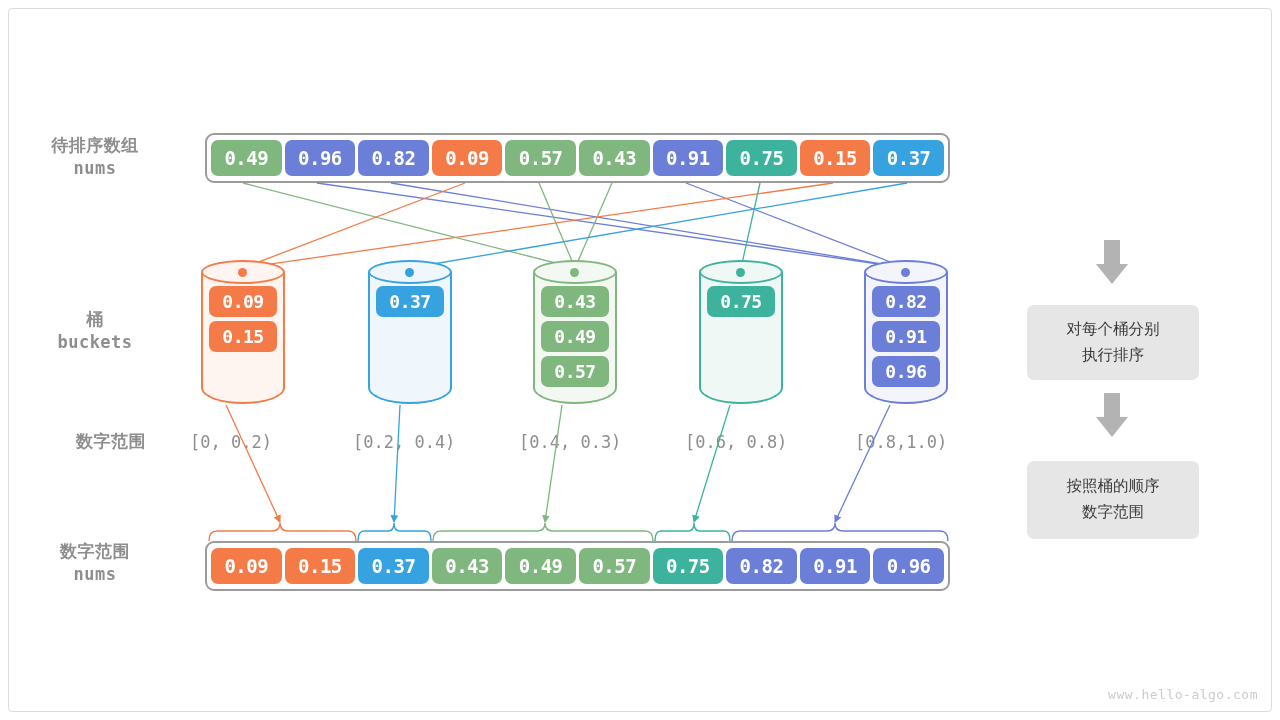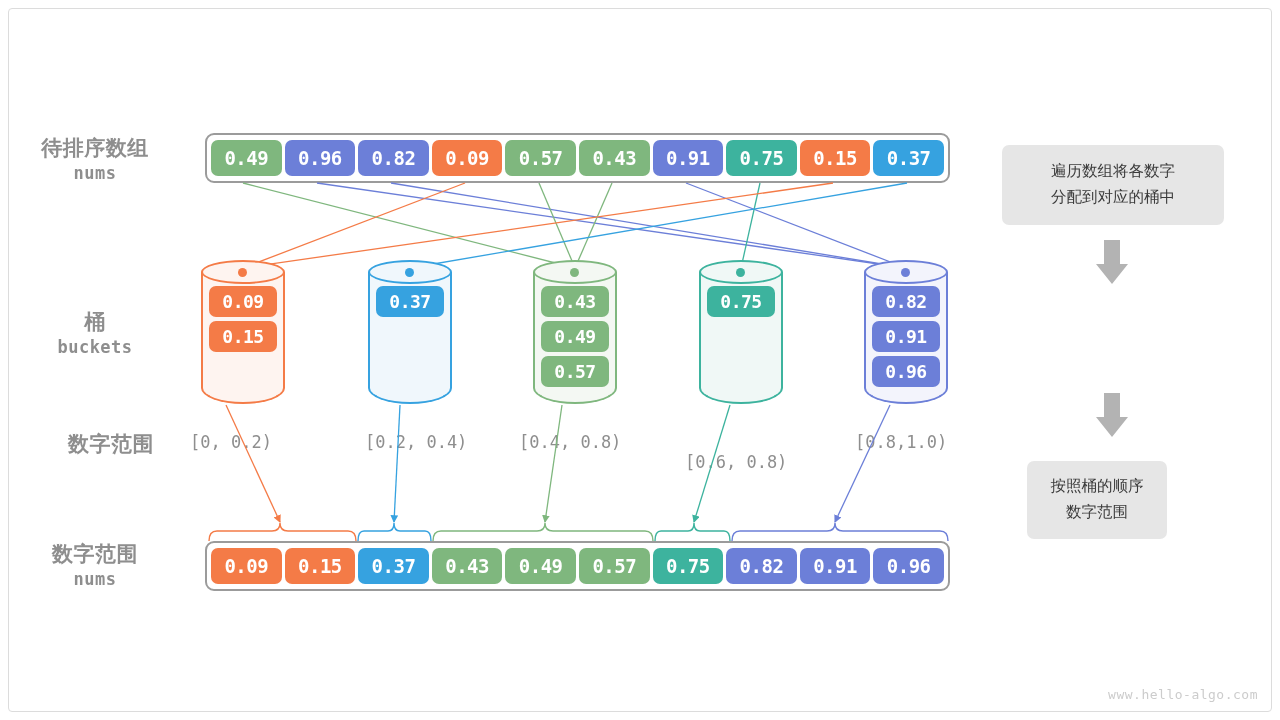--- a/index.html
+++ b/index.html
@@ -28,21 +28,21 @@
 
   
   .row-label {
     position: absolute;
     text-align: center;
     color: #8e8e8e;
     font-weight: bold;
     line-height: 1.35;
     letter-spacing: 0.5px;
   }
-  .row-label .cn { font-size: 21px; display: block; }
+  .row-label .cn { font-size: 17px; display: block; }
   .row-label .mono { font-size: 17px; display: block; font-family: "DejaVu Sans Mono", "Liberation Mono", monospace; }
 
   
   .array-box {
     position: absolute;
     border: 2px solid #9b9b9b;
     border-radius: 9px;
     background: #ffffff;
     box-sizing: border-box;
     display: flex;
@@ -262,23 +262,23 @@
     <div class="top-ellipse" style="border-color:#6c7fd8; background:#f3f4fc;"></div>
     <div class="dot" style="background:#6c7fd8;"></div>
     <div class="items">
       <div class="bitem" style="background:#6c7fd8;">0.82</div>
       <div class="bitem" style="background:#6c7fd8;">0.91</div>
       <div class="bitem" style="background:#6c7fd8;">0.96</div>
     </div>
   </div>
 
   <div class="range-label" style="left:190px; top:432px;">[0, 0.2)</div>
-  <div class="range-label" style="left:365px; top:432px;">[0.2, 0.4)</div>
-  <div class="range-label" style="left:519px; top:432px;">[0.4, 0.8)</div>
-  <div class="range-label" style="left:685px; top:452px;">[0.6, 0.8)</div>
+  <div class="range-label" style="left:353px; top:432px;">[0.2, 0.4)</div>
+  <div class="range-label" style="left:519px; top:432px;">[0.4, 0.3)</div>
+  <div class="range-label" style="left:685px; top:432px;">[0.6, 0.8)</div>
   <div class="range-label" style="left:855px; top:432px;">[0.8,1.0)</div>
 
   <svg class="overlay" viewBox="0 0 1280 720">
     <defs>
       <marker id="ah-orange" markerWidth="7" markerHeight="7" refX="5.2" refY="3" orient="auto">
         <path d="M0,0 L6,3 L0,6 z" fill="#f47b47"></path>
       </marker>
       <marker id="ah-blue" markerWidth="7" markerHeight="7" refX="5.2" refY="3" orient="auto">
         <path d="M0,0 L6,3 L0,6 z" fill="#36a2e0"></path>
       </marker>
@@ -316,32 +316,32 @@
     <div class="cell" style="background: rgb(54, 162, 224);">0.37</div>
     <div class="cell" style="background: rgb(127, 183, 126);">0.43</div>
     <div class="cell" style="background: rgb(127, 183, 126);">0.49</div>
     <div class="cell" style="background: rgb(127, 183, 126);">0.57</div>
     <div class="cell" style="background: rgb(61, 179, 158);">0.75</div>
     <div class="cell" style="background: rgb(108, 127, 216);">0.82</div>
     <div class="cell" style="background: rgb(108, 127, 216);">0.91</div>
     <div class="cell" style="background: rgb(108, 127, 216);">0.96</div>
   </div>
 
-  <div class="flow-box" style="left:1002px; top:145px; width:222px; height:80px;">
-    <div>遍历数组将各数字</div>
-    <div>分配到对应的桶中</div>
-  </div>
 
   <svg class="overlay" viewBox="0 0 1280 720">
 
     <path d="M1104,240 L1120,240 L1120,264 L1128,264 L1112,284 L1096,264 L1104,264 Z" fill="#b3b3b3"></path>
 
     <path d="M1104,393 L1120,393 L1120,417 L1128,417 L1112,437 L1096,417 L1104,417 Z" fill="#b3b3b3"></path>
   </svg>
 
-
-  <div class="flow-box" style="left:1027px; top:461px; width:140px; height:78px;">
+  <div class="flow-box" style="left:1027px; top:305px; width:172px; height:75px;">
+    <div>对每个桶分别</div>
+    <div>执行排序</div>
+  </div>
+
+  <div class="flow-box" style="left:1027px; top:461px; width:172px; height:78px;">
     <div>按照桶的顺序</div>
     <div>数字范围</div>
   </div>
 
   <div class="watermark">www.hello-algo.com</div>
 </div>
 
 </body></html>

